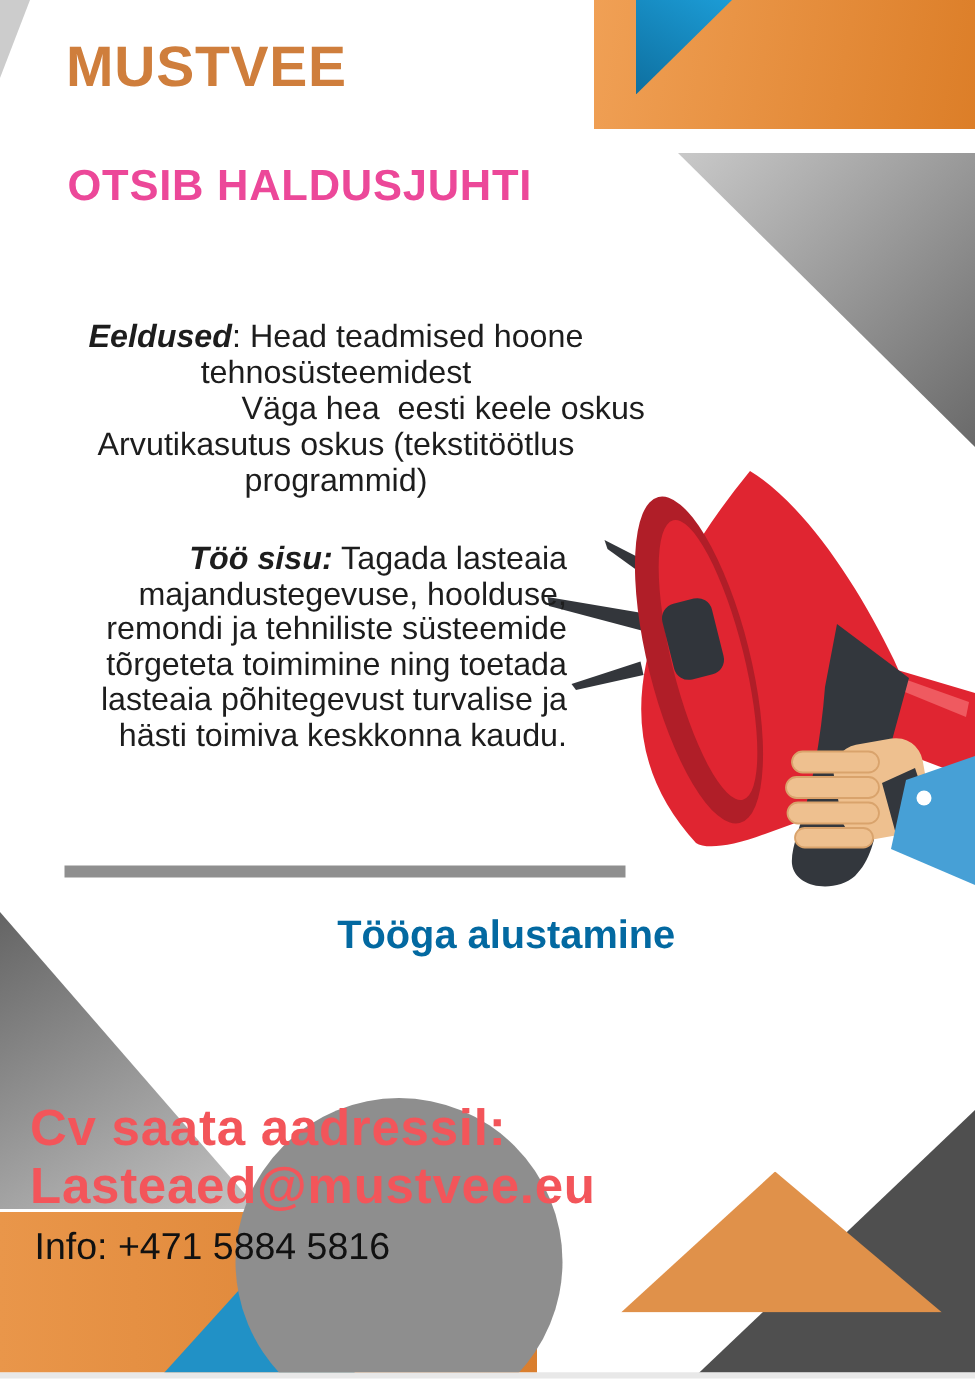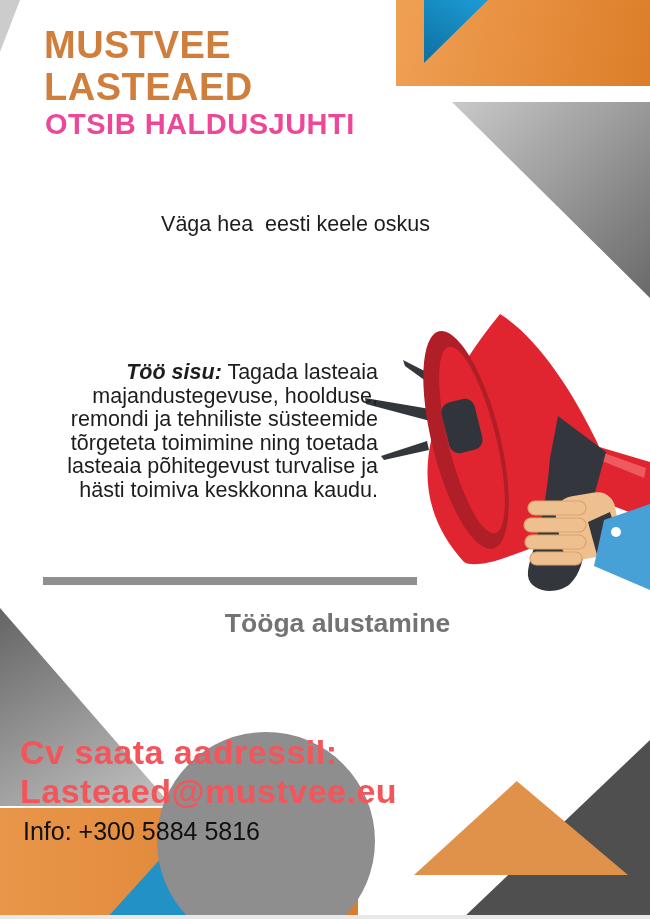--- a/index.html
+++ b/index.html
@@ -43,21 +43,21 @@
     font-size:38px;line-height:42px;letter-spacing:.5px;}
   .subtitle{left:45px;top:108px;color:#ec4899;font-weight:800;
     font-size:29px;line-height:33px;letter-spacing:.5px;}
   .req{left:18px;top:212px;width:412px;text-align:center;color:#1d1d1d;
     font-size:21.5px;line-height:24px;}
   .req .pre{white-space:pre-wrap;text-align:right;}
   .lbl{font-weight:bold;font-style:italic;}
   .job{left:42px;top:361px;width:336px;text-align:right;color:#1d1d1d;
     font-size:21.5px;line-height:23.5px;}
   .start-note{left:135px;top:607px;width:405px;text-align:center;
-    color:#737373;font-weight:800;font-size:26.5px;line-height:33px;}
+    color:#0369a1;font-weight:800;font-size:26.5px;line-height:33px;}
   .cv{left:20px;top:733px;color:#f3555a;font-weight:800;
     font-size:34px;line-height:39px;letter-spacing:.5px;}
   .info{left:23px;top:817px;color:#111111;font-size:25px;font-weight:500;}
 </style>
 </head>
 <body>
 
 <div class="poster">
 
   <div class="abs sliver-tl"></div>
@@ -101,39 +101,40 @@
       <rect x="172" y="254" width="52" height="13" rx="6.5"></rect>
     </g>
 
     <polygon points="230,224 252,214 266,256 242,268" fill="#33373d"></polygon>
     <polygon points="246,222 292,206 292,292 236,268" fill="#47a0d6"></polygon>
     <circle cx="258" cy="234" r="5" fill="#ffffff"></circle>
   </svg>
 
   <div class="abs title">
     <div>MUSTVEE</div>
-    <div>LASTEAED</div>
   </div>
 
   <div class="abs subtitle">
     <div>OTSIB HALDUSJUHTI</div>
   </div>
 
   <div class="abs req">
+    <div><span class="lbl">Eeldused</span><span>: Head teadmised hoone tehnosüsteemidest</span></div>
     <div class="pre">Väga hea  eesti keele oskus</div>
+    <div>Arvutikasutus oskus (tekstitöötlus programmid)</div>
   </div>
 
   <div class="abs job">
     <span class="lbl">Töö sisu:</span><span> Tagada lasteaia majandustegevuse, hoolduse, remondi ja tehniliste süsteemide tõrgeteta toimimine ning toetada lasteaia põhitegevust turvalise ja hästi toimiva keskkonna kaudu.</span>
   </div>
 
   <div class="abs start-note">
     <div>Tööga alustamine</div>
   </div>
 
   <div class="abs cv">
     <div>Cv saata aadressil:</div>
     <div>Lasteaed@mustvee.eu</div>
   </div>
 
-  <div class="abs info">Info: +300 5884 5816</div>
+  <div class="abs info">Info: +471 5884 5816</div>
 
 </div>
 
 </body></html>

